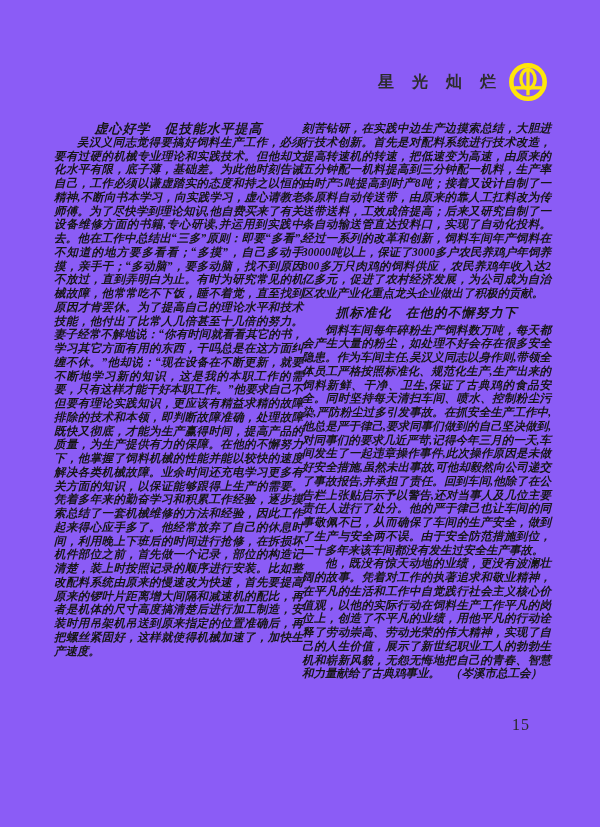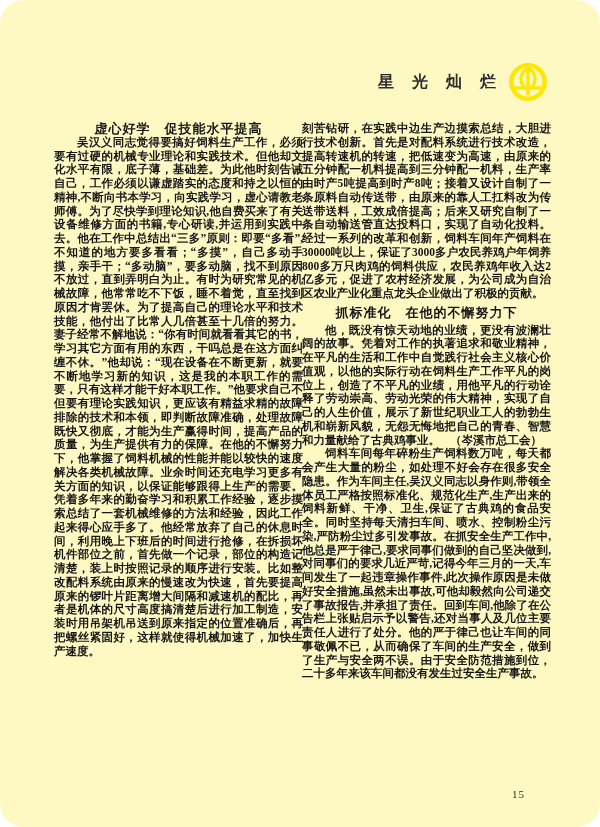--- a/index.html
+++ b/index.html
@@ -4,24 +4,23 @@
 <style>
   html, body { margin: 0; padding: 0; }
   body {
     width: 600px; height: 827px;
     background: #ffffff;
     font-family: "Liberation Serif", "DejaVu Serif", serif;
   }
   .page {
     position: relative;
     width: 600px; height: 827px;
-    background: #fef9c3;
+    background: #8b5cf6;
     color: #1b1b1b;
     overflow: hidden;
-    border-radius: 24px;
   }
   
   .header {
     position: absolute;
     top: 62px; left: 0; width: 548px;
     display: flex; justify-content: flex-end; align-items: center;
     gap: 5px;
   }
   .mag-title {
     font-size: 16px;
@@ -35,39 +34,40 @@
   .col {
     position: absolute;
     top: 122px;
     width: 249px;
     font-size: 11.5px;
     line-height: 13.75px;
     text-align: justify;
     text-justify: inter-character;
     font-weight: 600;
     color: #161616;
+    font-style: italic;
   }
   .col-left { left: 54px; }
   .col-right { left: 302px; }
   .col p { margin: 0; text-indent: 2em; }
   .col p.noindent { text-indent: 0; }
   .sec-title {
     font-size: 13px;
     font-weight: bold;
     text-align: center;
     letter-spacing: 1px;
     margin: 0;
     line-height: 13.75px;
   }
   .sec-title.inner { margin: 5px 0 4px 0; }
   .attribution { padding-left: 10px; white-space: nowrap; }
   .pageno {
     position: absolute;
-    left: 512px; top: 788px;
-    font-size: 11px;
+    left: 512px; top: 716px;
+    font-size: 16px;
     letter-spacing: 1px;
     color: #2a2a2a;
   }
 </style>
 </head>
 <body>
 
 <div class="page">
 
   <div class="header">
@@ -83,19 +83,19 @@
   </div>
 
   <div class="col col-left">
     <h2 class="sec-title">虚心好学　促技能水平提高</h2>
     <p>吴汉义同志觉得要搞好饲料生产工作，必须要有过硬的机械专业理论和实践技术。但他却文化水平有限，底子薄，基础差。为此他时刻告诫自己，工作必须以谦虚踏实的态度和持之以恒的精神,不断向书本学习，向实践学习，虚心请教老师傅。为了尽快学到理论知识,他自费买来了有关设备维修方面的书籍,专心研读,并运用到实践中去。他在工作中总结出“三多”原则：即要“多看”,不知道的地方要多看看；“多摸”，自己多动手摸，亲手干；“多动脑”，要多动脑，找不到原因不放过，直到弄明白为止。有时为研究常见的机械故障，他常常吃不下饭，睡不着觉，直至找到原因才肯罢休。为了提高自己的理论水平和技术技能，他付出了比常人几倍甚至十几倍的努力。妻子经常不解地说：“你有时间就看看其它的书，学习其它方面有用的东西，干吗总是在这方面纠缠不休。”他却说：“现在设备在不断更新，就要不断地学习新的知识，这是我的本职工作的需要，只有这样才能干好本职工作。”他要求自己不但要有理论实践知识，更应该有精益求精的故障排除的技术和本领，即判断故障准确，处理故障既快又彻底，才能为生产赢得时间，提高产品的质量，为生产提供有力的保障。在他的不懈努力下，他掌握了饲料机械的性能并能以较快的速度解决各类机械故障。业余时间还充电学习更多有关方面的知识，以保证能够跟得上生产的需要。凭着多年来的勤奋学习和积累工作经验，逐步摸索总结了一套机械维修的方法和经验，因此工作起来得心应手多了。他经常放弃了自己的休息时间，利用晚上下班后的时间进行抢修，在拆损坏机件部位之前，首先做一个记录，部位的构造记清楚，装上时按照记录的顺序进行安装。比如整改配料系统由原来的慢速改为快速，首先要提高原来的锣叶片距离增大间隔和减速机的配比，再者是机体的尺寸高度搞清楚后进行加工制造，安装时用吊架机吊送到原来指定的位置准确后，再把螺丝紧固好，这样就使得机械加速了，加快生产速度。</p>
   </div>
 
   <div class="col col-right">
     <p class="noindent">刻苦钻研，在实践中边生产边摸索总结，大胆进行技术创新。首先是对配料系统进行技术改造，提高转速机的转速，把低速变为高速，由原来的五分钟配一机料提高到三分钟配一机料，生产率由时产5吨提高到时产8吨；接着又设计自制了一条原料自动传送带，由原来的靠人工扛料改为传送带送料，工效成倍提高；后来又研究自制了一条自动输送管直达投料口，实现了自动化投料。经过一系列的改革和创新，饲料车间年产饲料在30000吨以上，保证了3000多户农民养鸡户年饲养800多万只肉鸡的饲料供应，农民养鸡年收入达2亿多元，促进了农村经济发展，为公司成为自治区农业产业化重点龙头企业做出了积极的贡献。</p>
     <h2 class="sec-title inner">抓标准化　在他的不懈努力下</h2>
+    <p>饲料车间每年碎粉生产饲料数万吨，每天都会产生大量的粉尘，如处理不好会存在很多安全隐患。作为车间主任,吴汉义同志以身作则,带领全体员工严格按照标准化、规范化生产,生产出来的饲料新鲜、干净、卫生,保证了古典鸡的食品安全。同时坚持每天清扫车间、喷水、控制粉尘污染,严防粉尘过多引发事故。在抓安全生产工作中,他总是严于律己,要求同事们做到的自己坚决做到,对同事们的要求几近严苛,记得今年三月的一天,车间发生了一起违章操作事件,此次操作原因是未做好安全措施,虽然未出事故,可他却毅然向公司递交了事故报告,并承担了责任。回到车间,他除了在公告栏上张贴启示予以警告,还对当事人及几位主要责任人进行了处分。他的严于律己也让车间的同事敬佩不已，从而确保了车间的生产安全，做到了生产与安全两不误。由于安全防范措施到位，二十多年来该车间都没有发生过安全生产事故。</p>
     <p><span>他，既没有惊天动地的业绩，更没有波澜壮阔的故事。凭着对工作的执著追求和敬业精神，在平凡的生活和工作中自觉践行社会主义核心价值观，以他的实际行动在饲料生产工作平凡的岗位上，创造了不平凡的业绩，用他平凡的行动诠释了劳动崇高、劳动光荣的伟大精神，实现了自己的人生价值，展示了新世纪职业工人的勃勃生机和崭新风貌，无怨无悔地把自己的青春、智慧和力量献给了古典鸡事业。</span><span class="attribution">（岑溪市总工会）</span></p>
-    <p>饲料车间每年碎粉生产饲料数万吨，每天都会产生大量的粉尘，如处理不好会存在很多安全隐患。作为车间主任,吴汉义同志以身作则,带领全体员工严格按照标准化、规范化生产,生产出来的饲料新鲜、干净、卫生,保证了古典鸡的食品安全。同时坚持每天清扫车间、喷水、控制粉尘污染,严防粉尘过多引发事故。在抓安全生产工作中,他总是严于律己,要求同事们做到的自己坚决做到,对同事们的要求几近严苛,记得今年三月的一天,车间发生了一起违章操作事件,此次操作原因是未做好安全措施,虽然未出事故,可他却毅然向公司递交了事故报告,并承担了责任。回到车间,他除了在公告栏上张贴启示予以警告,还对当事人及几位主要责任人进行了处分。他的严于律己也让车间的同事敬佩不已，从而确保了车间的生产安全，做到了生产与安全两不误。由于安全防范措施到位，二十多年来该车间都没有发生过安全生产事故。</p>
   </div>
 
   <div class="pageno">15</div>
 
 </div>
 
 </body></html>

